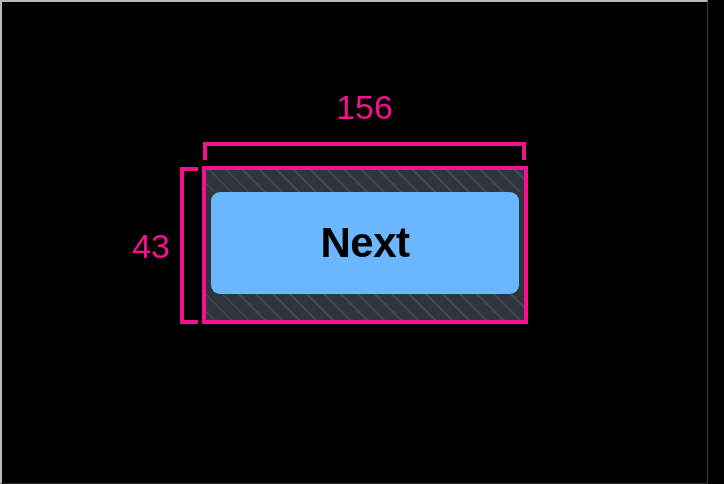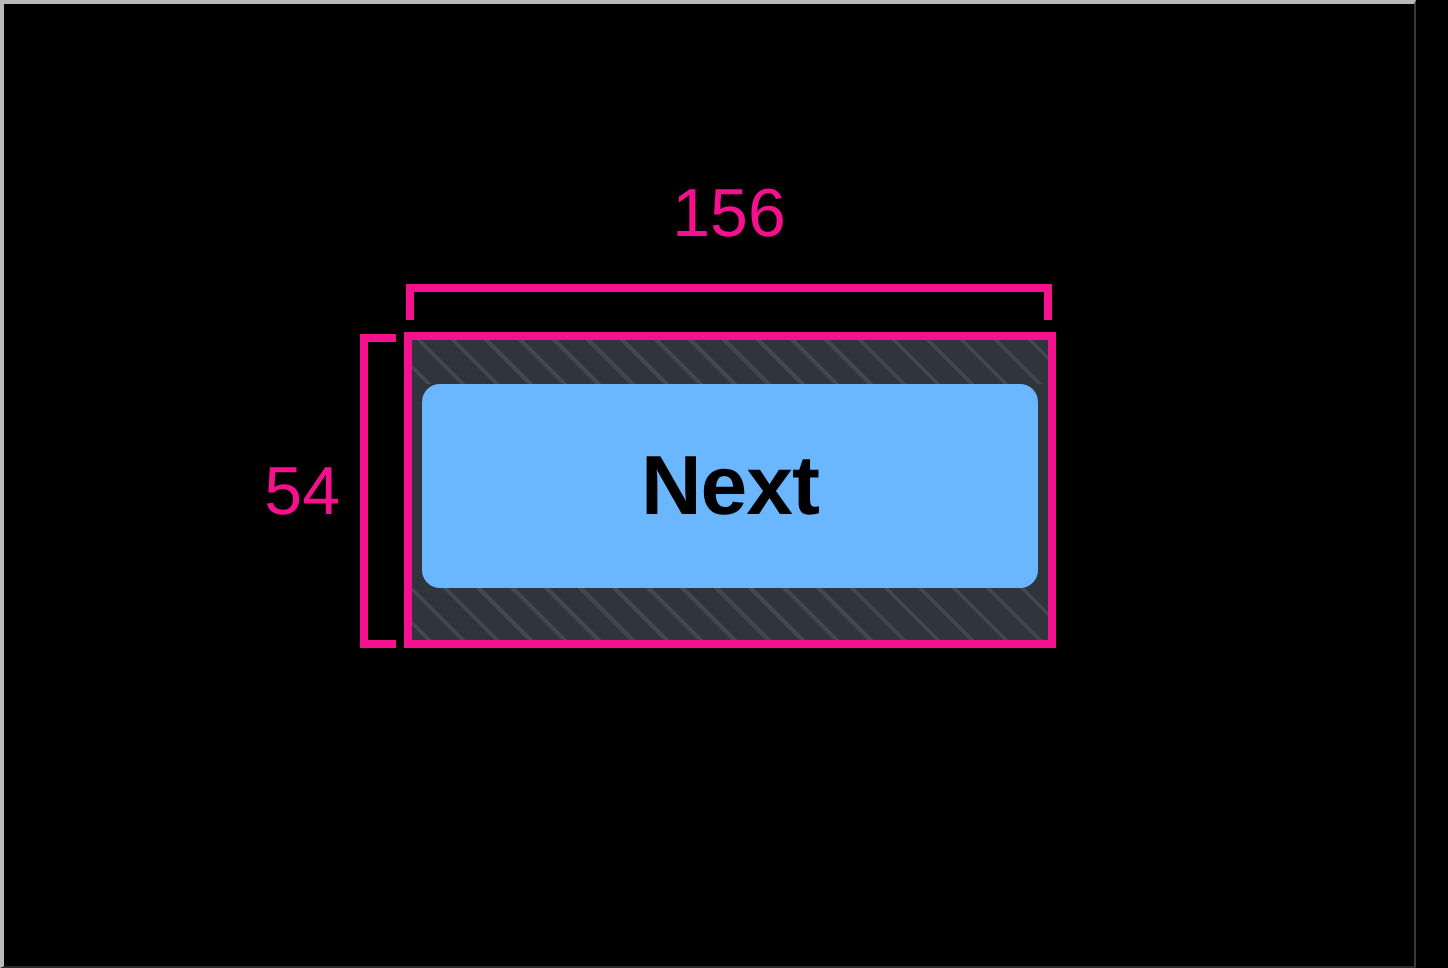--- a/index.html
+++ b/index.html
@@ -132,21 +132,21 @@
   }
 </style>
 </head>
 <body>
 
 <div id="stage">
 
   <div id="width-value">156</div>
   <div id="width-bracket"></div>
 
-  <div id="height-value">54</div>
+  <div id="height-value">43</div>
   <div id="height-bracket"></div>
 
   <div id="element-box">
 
     <div class="hatch-band" id="hatch-top"></div>
 
     <div id="element-fill">
       <span id="element-label">Next</span>
     </div>
 

